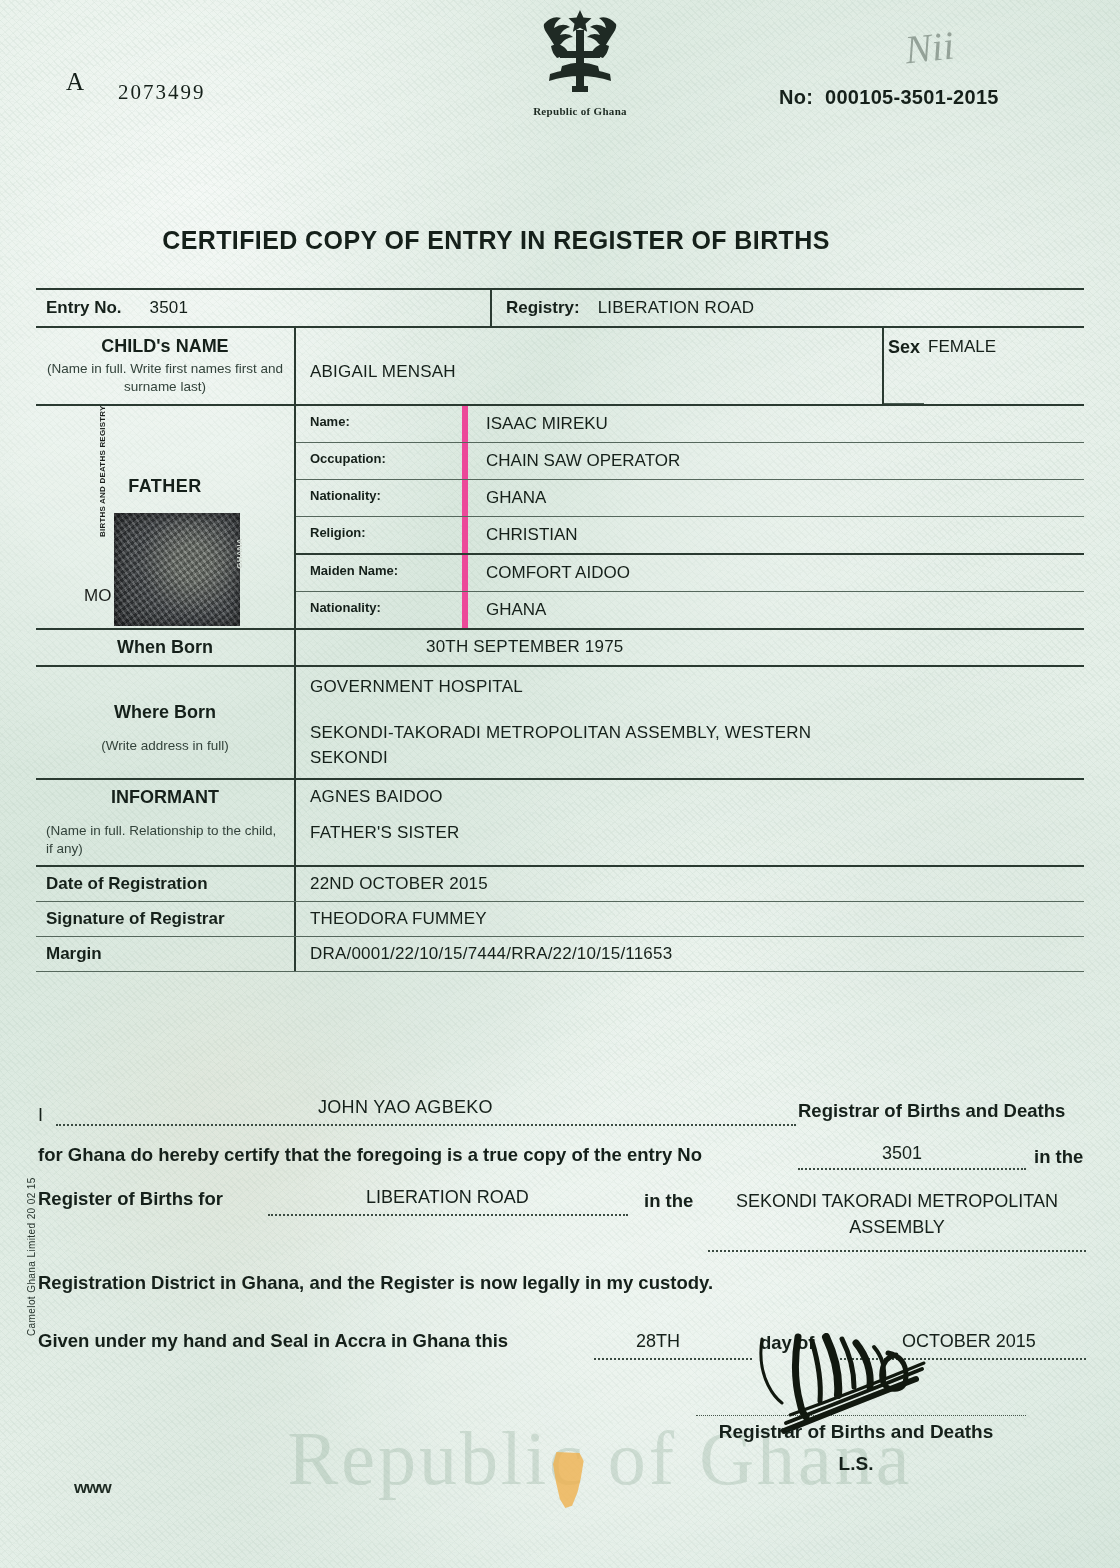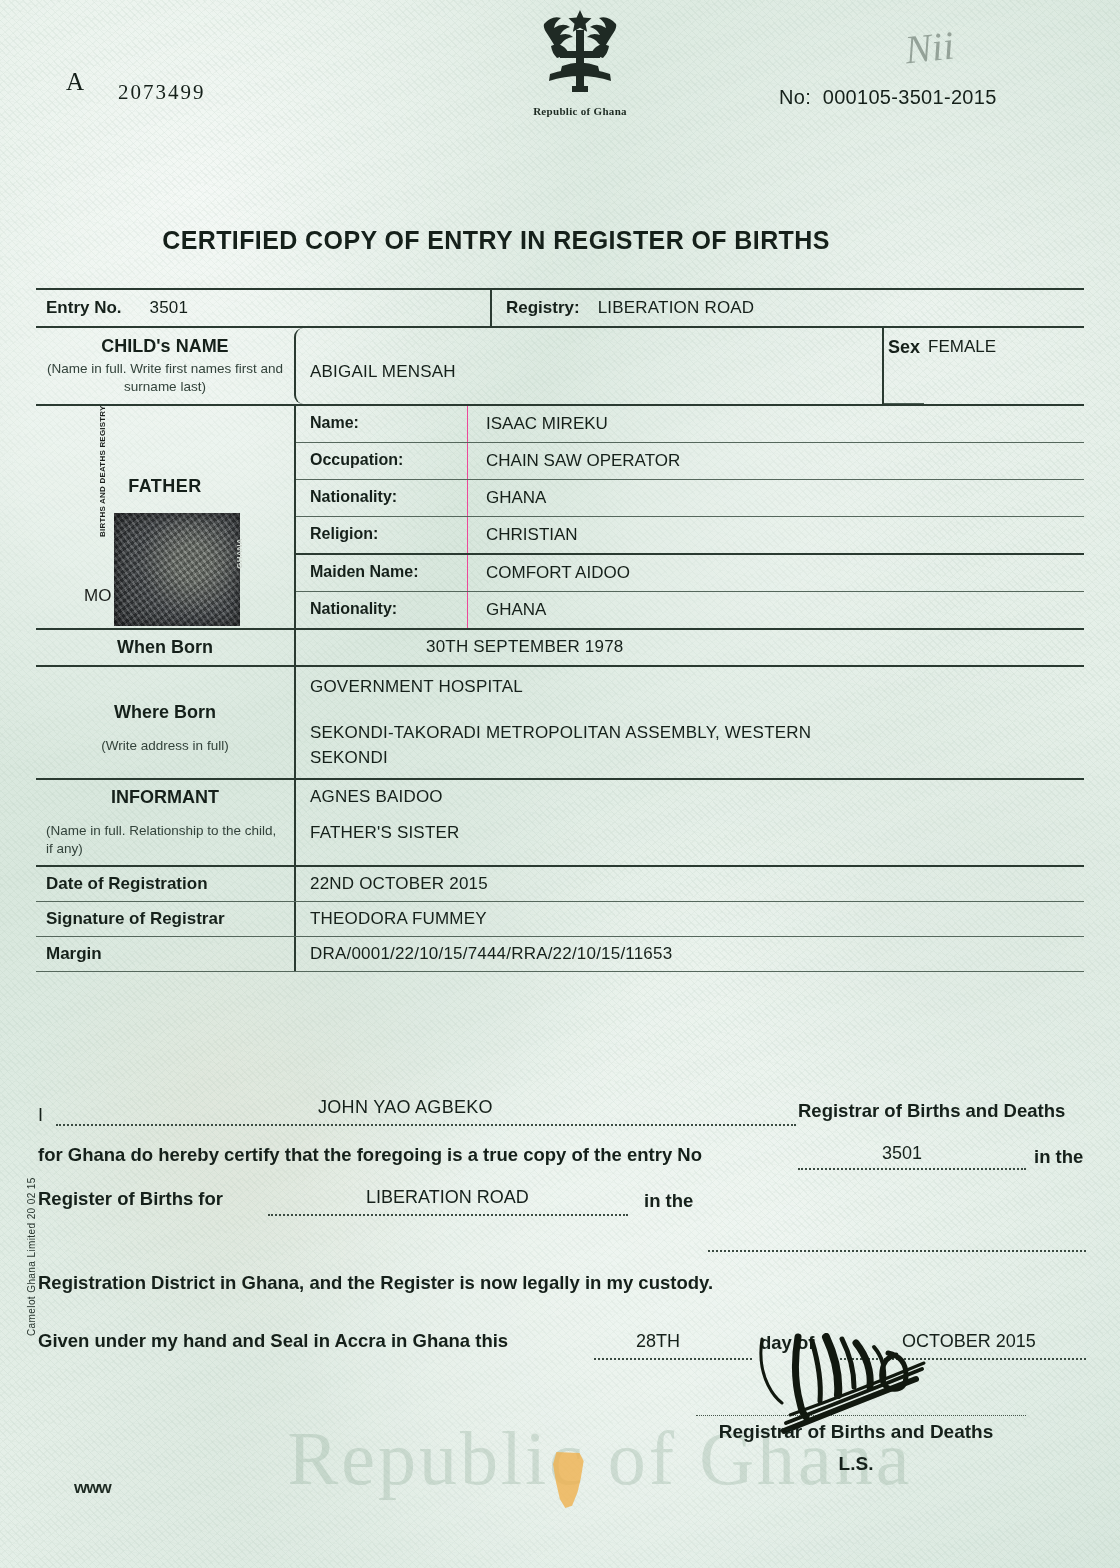--- a/index.html
+++ b/index.html
@@ -52,21 +52,21 @@
     background:#f0b04a;opacity:.78;
     clip-path:polygon(16% 0%,84% 2%,96% 16%,88% 46%,78% 72%,62% 96%,42% 100%,26% 84%,14% 52%,6% 22%);
   }
   .content{position:absolute;inset:0;}
 
   
   .serial-letter{position:absolute;left:66px;top:68px;font-family:"Liberation Serif",serif;font-size:25px;}
   .serial-num{position:absolute;left:118px;top:80px;font-family:"Liberation Serif",serif;font-size:21px;letter-spacing:2px;}
   .arms{position:absolute;left:510px;top:4px;width:140px;text-align:center;}
   .arms-cap{font-family:"Liberation Serif",serif;font-weight:bold;font-size:11px;letter-spacing:.3px;margin-top:1px;color:#1d2a22;}
-  .docno{position:absolute;left:779px;top:86px;font-size:20px;font-weight:normal;letter-spacing:.3px;}
+  .docno{position:absolute;left:779px;top:86px;font-size:20px;font-weight:bold;letter-spacing:.3px;}
   .nii{position:absolute;left:905px;top:24px;font-family:"Liberation Serif",serif;font-size:40px;
        color:rgba(60,75,65,.45);transform:rotate(-6deg);font-style:italic;}
 
   
   .title{position:absolute;left:0;top:226px;width:992px;text-align:center;
          font-size:25px;font-weight:bold;letter-spacing:.4px;}
 
   
   .tbl{position:absolute;left:36px;top:288px;width:1048px;border-top:2px solid #2a3a31;}
   .row{display:flex;border-bottom:2px solid #2a3a31;position:relative;}
@@ -77,21 +77,21 @@
   .lab-c{text-align:center;font-weight:bold;font-size:18px;}
   .hint{font-size:13.5px;line-height:1.35;margin-top:3px;color:#32423a;}
   .val{font-size:17px;letter-spacing:.2px;}
 
   .entry-row{display:flex;border-bottom:2px solid #2a3a31;}
   .entry-l{width:454px;flex:0 0 454px;box-sizing:border-box;padding:8px 10px;display:flex;gap:28px;align-items:baseline;}
   .entry-r{flex:1;box-sizing:border-box;border-left:2px solid #2a3a31;padding:8px 14px;display:flex;gap:18px;align-items:baseline;}
 
   .name-row{display:flex;border-bottom:2px solid #2a3a31;}
   .name-lab{width:258px;flex:0 0 258px;box-sizing:border-box;padding:8px 10px;text-align:center;}
-  .name-val{width:588px;flex:0 0 588px;box-sizing:border-box;border-left:2px solid #2a3a31;padding:34px 14px 8px;border-radius:9px;}
+  .name-val{width:588px;flex:0 0 588px;box-sizing:border-box;border-left:2px solid #2a3a31;padding:34px 14px 8px;}
   .sex-col{flex:1;box-sizing:border-box;border-left:2px solid #2a3a31;display:flex;flex-direction:row;}
   .sex-h{text-align:center;font-weight:bold;font-size:18px;padding:9px 4px;border-bottom:1px solid #4a5c52;}
   .sex-v{text-align:center;font-size:17px;padding:9px 4px;}
 
   
   .par-row{display:flex;}
   .par-side{width:258px;flex:0 0 258px;position:relative;}
   .par-side-lbl{position:absolute;left:0;right:0;top:70px;text-align:center;font-weight:bold;font-size:18px;letter-spacing:.5px;}
   .stamp{position:absolute;left:78px;top:107px;width:126px;height:113px;
     background:
@@ -101,21 +101,21 @@
     box-shadow:inset 0 0 14px rgba(0,0,0,.55);}
   .stamp-t1{position:absolute;left:-16px;top:24px;transform:rotate(-90deg);transform-origin:left top;
     font-size:8px;font-weight:bold;color:#1b1f1c;letter-spacing:.2px;white-space:nowrap;}
   .stamp-t2{position:absolute;left:-30px;top:73px;font-size:17px;font-weight:normal;color:#1b1f1c;text-align:right;}
   .stamp-t3{position:absolute;right:-14px;top:36px;transform:rotate(-90deg);
     font-size:8px;font-weight:bold;color:#cfd6cf;letter-spacing:.2px;}
   .par-fields{flex:1;border-left:2px solid #2a3a31;}
   .pf{display:flex;border-bottom:1px solid #55675c;}
   .pf:last-child{border-bottom:none;}
   .pf.heavy{border-bottom:2px solid #2a3a31;}
-  .pf-k{width:172px;flex:0 0 172px;box-sizing:border-box;padding:8px 8px 8px 14px;font-weight:bold;font-size:16px;border-right:1px solid #ec4899;}
+  .pf-k{width:172px;flex:0 0 172px;box-sizing:border-box;padding:8px 8px 8px 14px;font-weight:bold;font-size:13px;border-right:6px solid #ec4899;}
   .pf-v{flex:1;box-sizing:border-box;padding:8px 0 8px 18px;font-size:17px;}
 
   .wb-val{padding-left:130px;}
   .addr-val{line-height:1.5;}
   .addr-gap{height:20px;}
 
   
   .cert{position:absolute;left:36px;top:1092px;width:1050px;font-size:18.5px;line-height:1;}
   .ln1{position:relative;height:48px;}
   .ln1 .I{position:absolute;left:2px;top:14px;font-size:18px;}
@@ -258,21 +258,21 @@
           <div class="pf-v">GHANA</div>
         </div>
       </div>
     </div>
 
     <div class="row">
       <div class="c-lab">
         <div class="lab-c">When Born</div>
       </div>
       <div class="c-val wb-val">
-        <span class="val">30TH SEPTEMBER 1978</span>
+        <span class="val">30TH SEPTEMBER 1975</span>
       </div>
     </div>
 
     <div class="row">
       <div class="c-lab">
         <div class="lab-c" style="margin-top:28px">Where Born</div>
         <div class="hint" style="text-align:center;margin-top:14px">(Write address in full)</div>
       </div>
       <div class="c-val addr-val">
         <div class="val">GOVERNMENT HOSPITAL</div>
@@ -334,20 +334,21 @@
       <span class="t">for Ghana do hereby certify that the foregoing is a true copy of the entry No</span>
       <span class="dots"></span>
       <span class="fill">3501</span>
       <span class="tail">in the</span>
     </div>
     <div class="ln3">
       <span class="t">Register of Births for</span>
       <span class="dots"></span>
       <span class="fill">LIBERATION ROAD</span>
       <span class="inthe">in the</span>
+      <span class="dist">SEKONDI TAKORADI METROPOLITAN ASSEMBLY</span>
       <span class="dots2"></span>
     </div>
     <div class="ln4">
       <span class="t">Registration District in Ghana, and the Register is now legally in my custody.</span>
     </div>
     <div class="ln5">
       <span class="t">Given under my hand and Seal in Accra in Ghana this</span>
       <span class="d1dots"></span>
       <span class="d1">28TH</span>
       <span class="dayof">day of</span>

